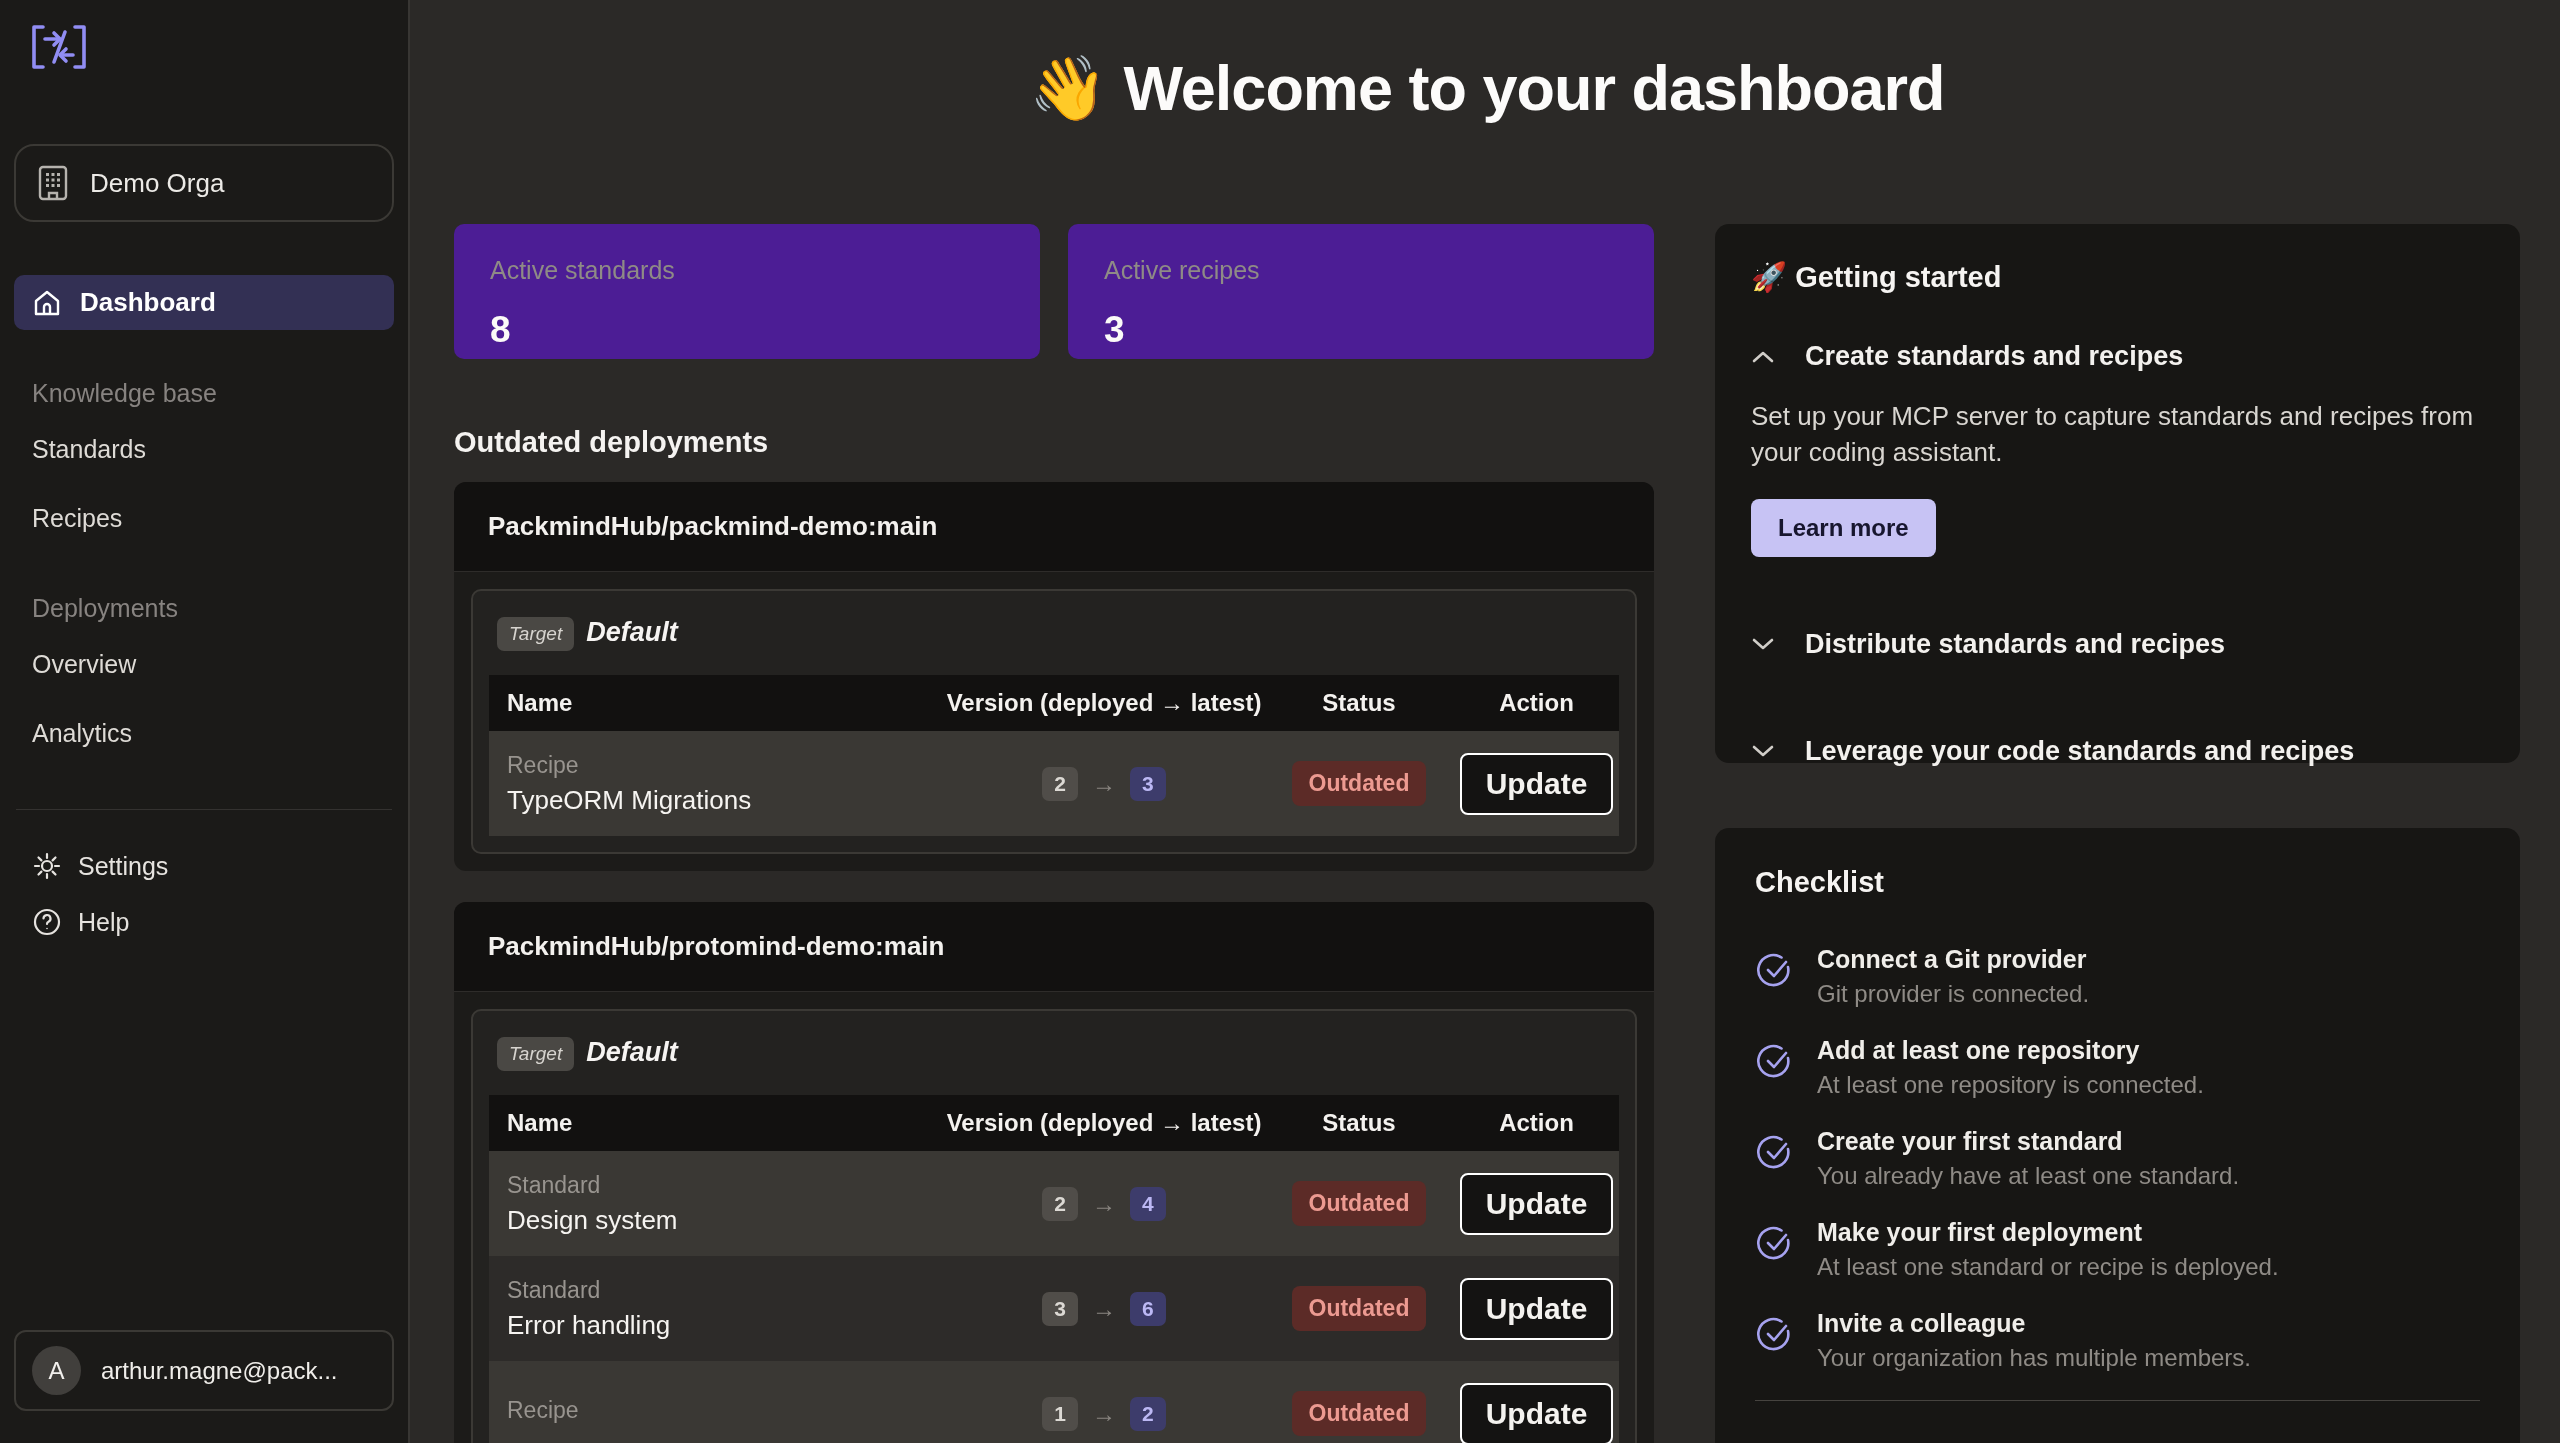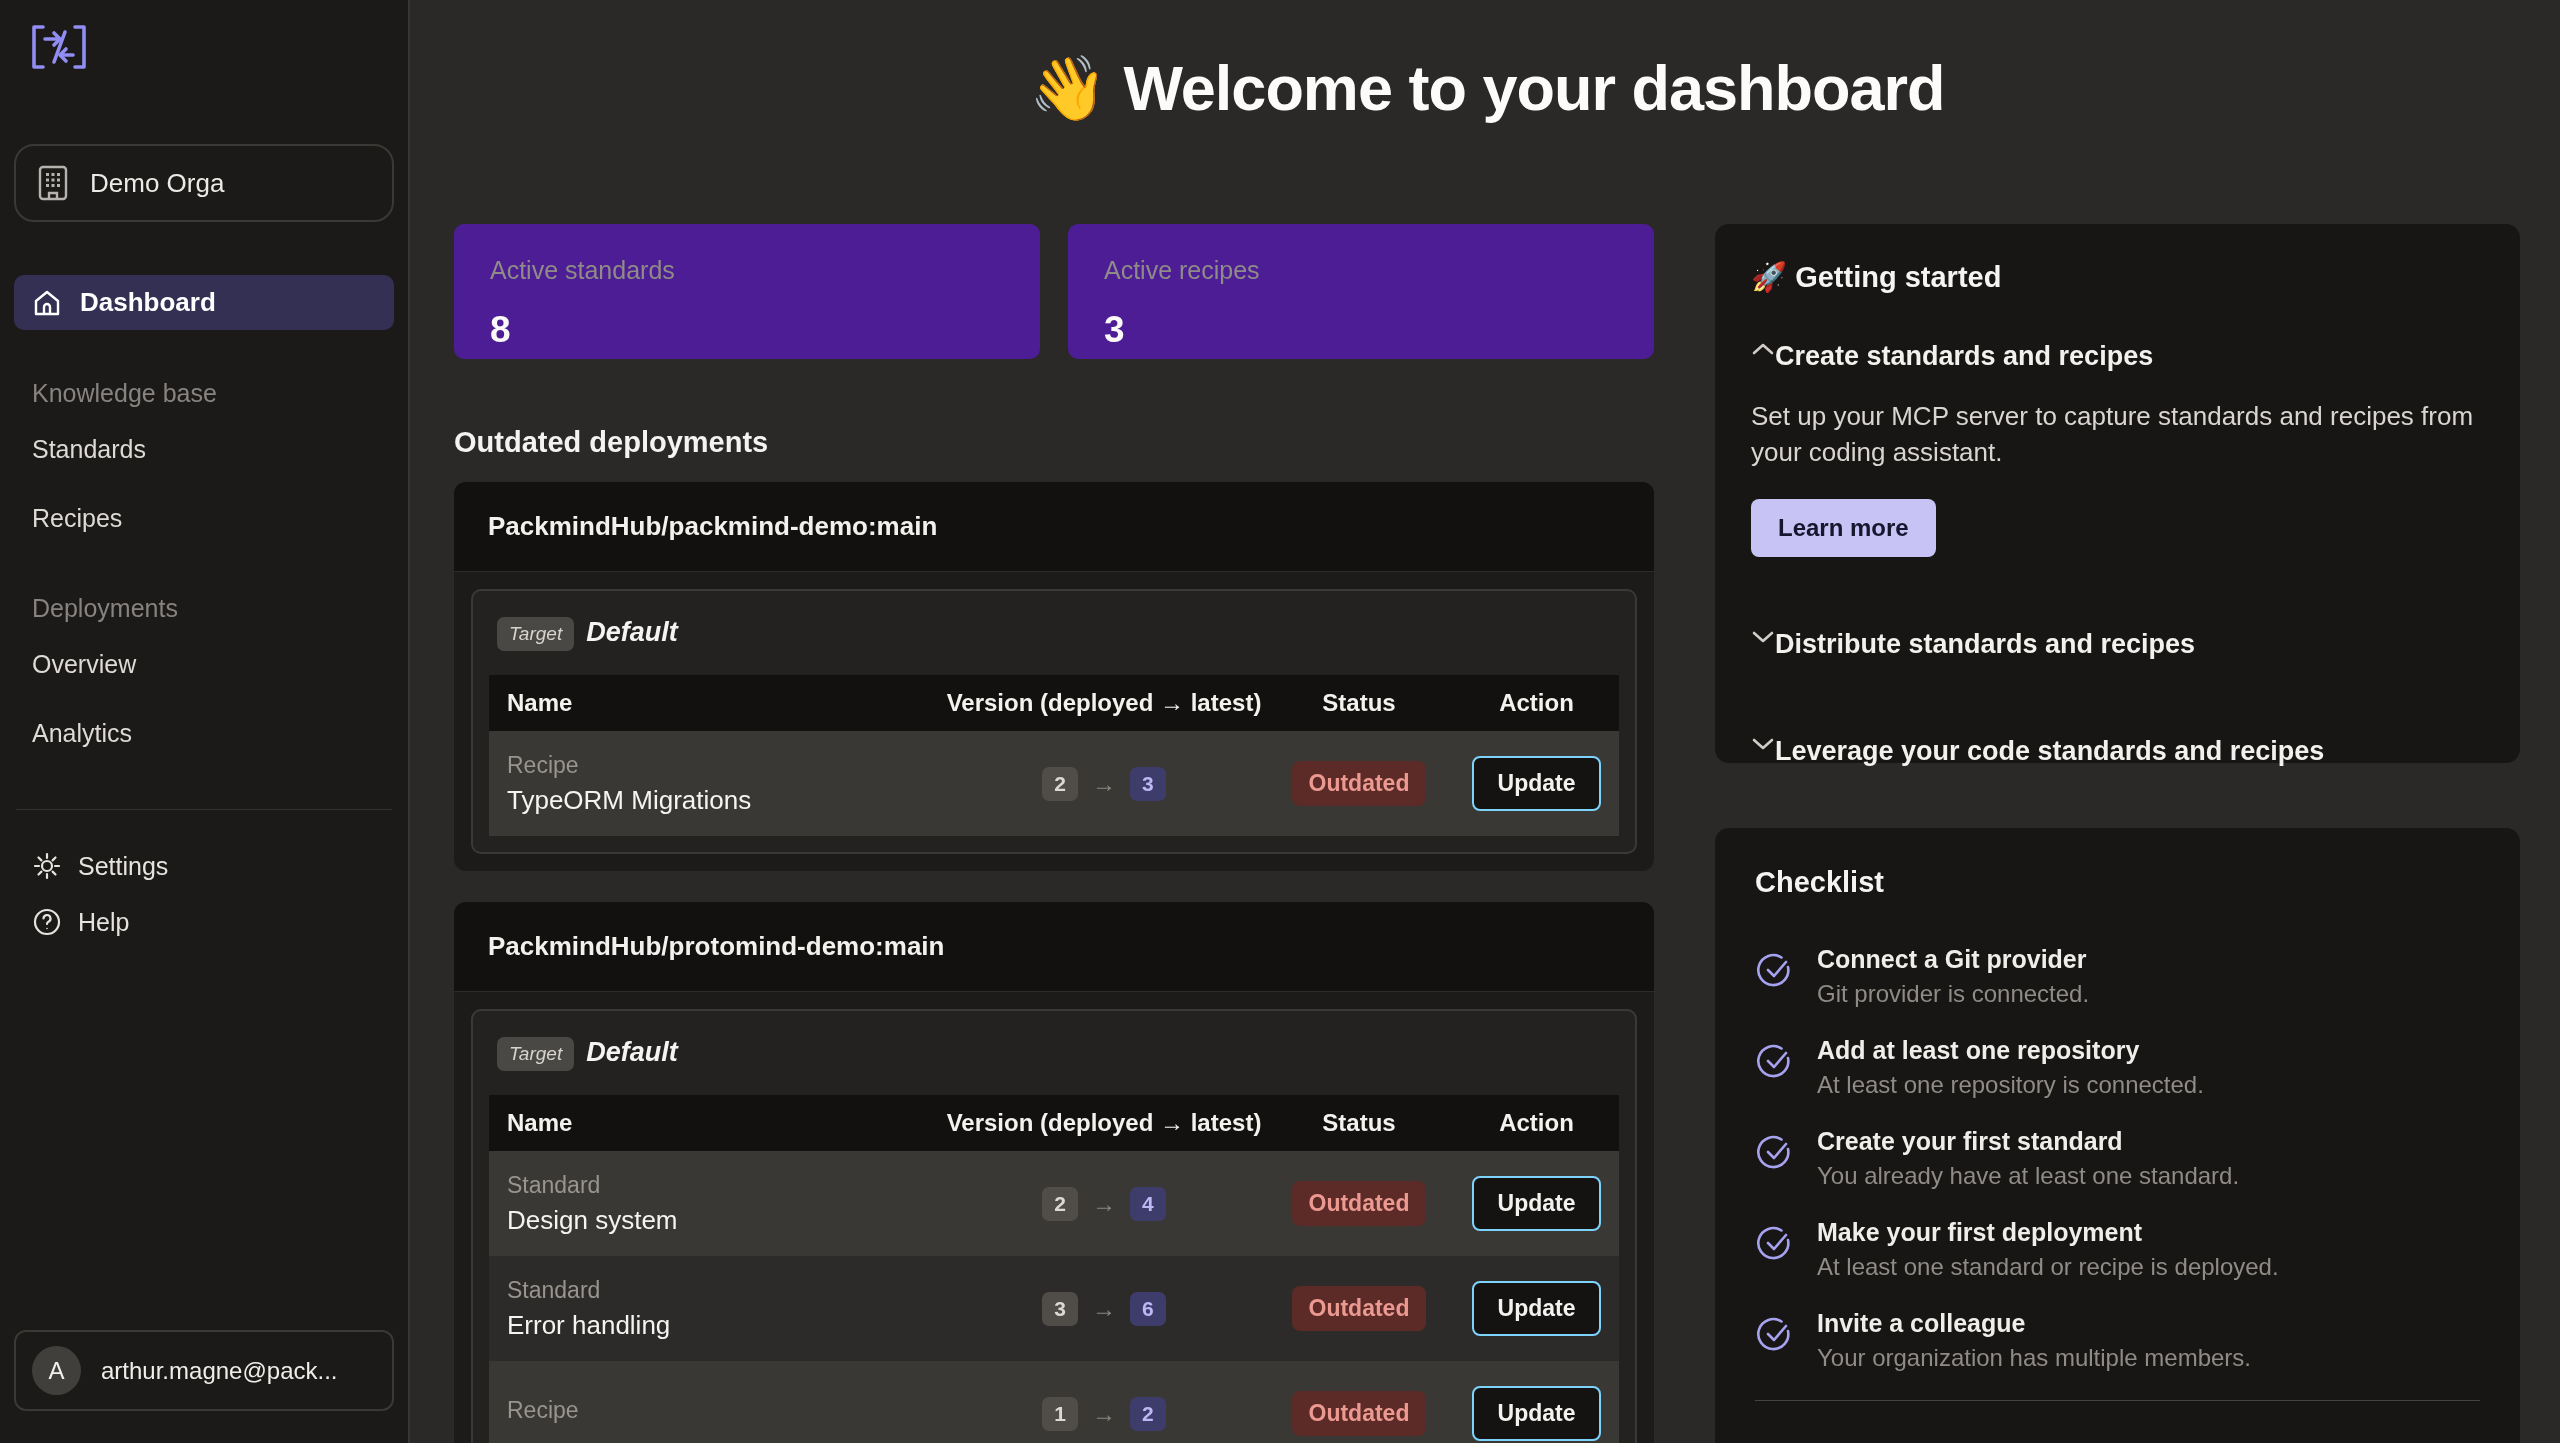--- a/index.html
+++ b/index.html
@@ -96,30 +96,30 @@
   .ver-wrap { display:flex; align-items:center; justify-content:center; gap:14px; }
   .badge-deployed { background:#504d49; color:#dcd9d4; border-radius:7px; padding:5px 12px; font-size:21px; font-weight:600; }
   .badge-latest { background:#3d3c6b; color:#bcb8f4; border-radius:7px; padding:5px 12px; font-size:21px; font-weight:600; }
   .ver-arrow { color:#8a8681; font-size:24px; }
   .td-center { text-align:center; }
   .status-badge {
     display:inline-block; background:#5c2b27; color:#ec9a91;
     border-radius:8px; padding:9px 17px; font-size:23px; font-weight:600;
   }
   .update-btn {
-    background:#141312; border:2px solid #7dd3fc; border-radius:8px;
-    color:#f4f2ef; padding:12px 24px; font-size:23px; font-weight:700;
+    background:#141312; border:2px solid #ffffff; border-radius:8px;
+    color:#f4f2ef; padding:12px 24px; font-size:30px; font-weight:700;
     font-family:"Liberation Sans", sans-serif; cursor:pointer;
   }
 
   
   .panel { background:#171614; border-radius:14px; }
   .gs-panel { padding:36px; height:539px; }
   .panel-heading { font-size:29px; font-weight:700; color:#f6f4f2; }
-  .accordion-row { display:flex; cursor:pointer; }
+  .accordion-row { display:flex; align-items:center; gap:30px; cursor:pointer; }
   .acc-1 { margin-top:47px; }
   .acc-title { font-size:27px; font-weight:600; color:#f3f1ee; }
   .gs-body { font-size:26px; color:#d9d6d1; line-height:1.4; margin:26px 0 28px 0; }
   .learn-more-btn {
     background:#c7c3f4; color:#17162e; border:none; border-radius:8px;
     padding:15px 27px; font-size:24px; font-weight:600;
     font-family:"Liberation Sans", sans-serif; cursor:pointer;
   }
   .acc-2 { margin-top:72px; }
   .acc-3 { margin-top:76px; }

